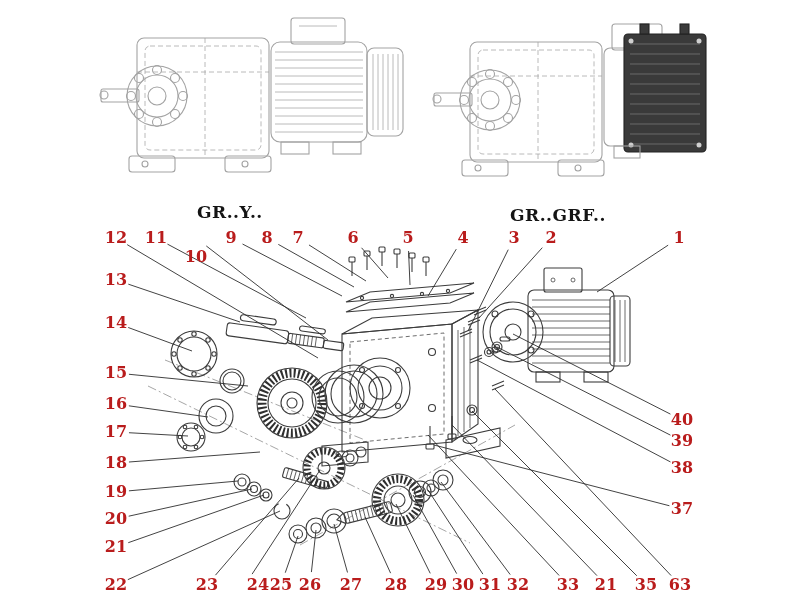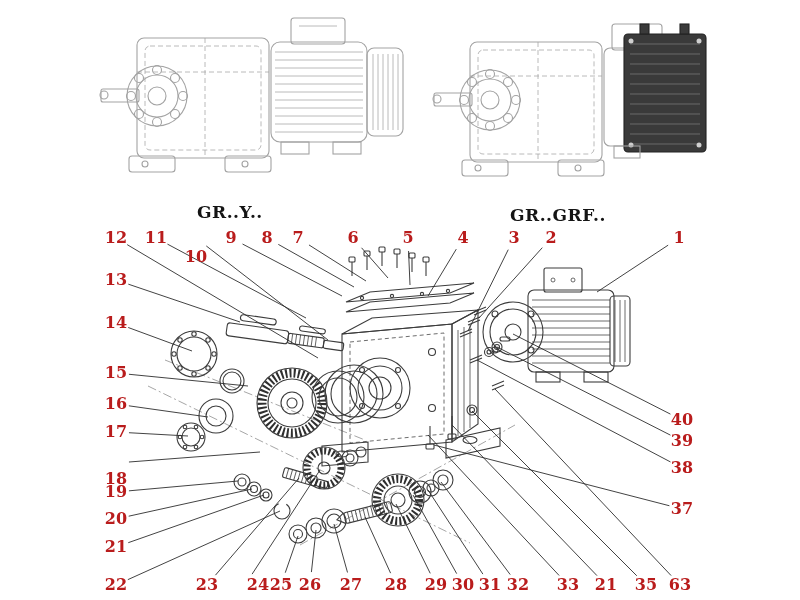--- a/index.html
+++ b/index.html
@@ -333,21 +333,21 @@
       <span class="callout" style="left: 267px; top: 238px;">8</span>
       <span class="callout" style="left: 231px; top: 238px;">9</span>
       <span class="callout" style="left: 196px; top: 236px; margin-top: 21px;">10</span>
       <span class="callout" style="left: 156px; top: 238px;">11</span>
       <span class="callout" style="left: 116px; top: 238px;">12</span>
       <span class="callout" style="left: 116px; top: 280px;">13</span>
       <span class="callout" style="left: 116px; top: 323px;">14</span>
       <span class="callout" style="left: 116px; top: 373px;">15</span>
       <span class="callout" style="left: 116px; top: 404px;">16</span>
       <span class="callout" style="left: 116px; top: 432px;">17</span>
-      <span class="callout" style="left: 116px; top: 463px; margin-top: 16px;">18</span>
+      <span class="callout" style="left: 116px; top: 463px;">18</span>
       <span class="callout" style="left: 116px; top: 492px;">19</span>
       <span class="callout" style="left: 116px; top: 519px;">20</span>
       <span class="callout" style="left: 116px; top: 547px;">21</span>
       <span class="callout" style="left: 116px; top: 585px;">22</span>
       <span class="callout" style="left: 207px; top: 585px;">23</span>
       <span class="callout" style="left: 245px; top: 585px; margin-left: 13px;">24</span>
       <span class="callout" style="left: 281px; top: 585px;">25</span>
       <span class="callout" style="left: 310px; top: 585px;">26</span>
       <span class="callout" style="left: 351px; top: 585px;">27</span>
       <span class="callout" style="left: 396px; top: 585px;">28</span>

